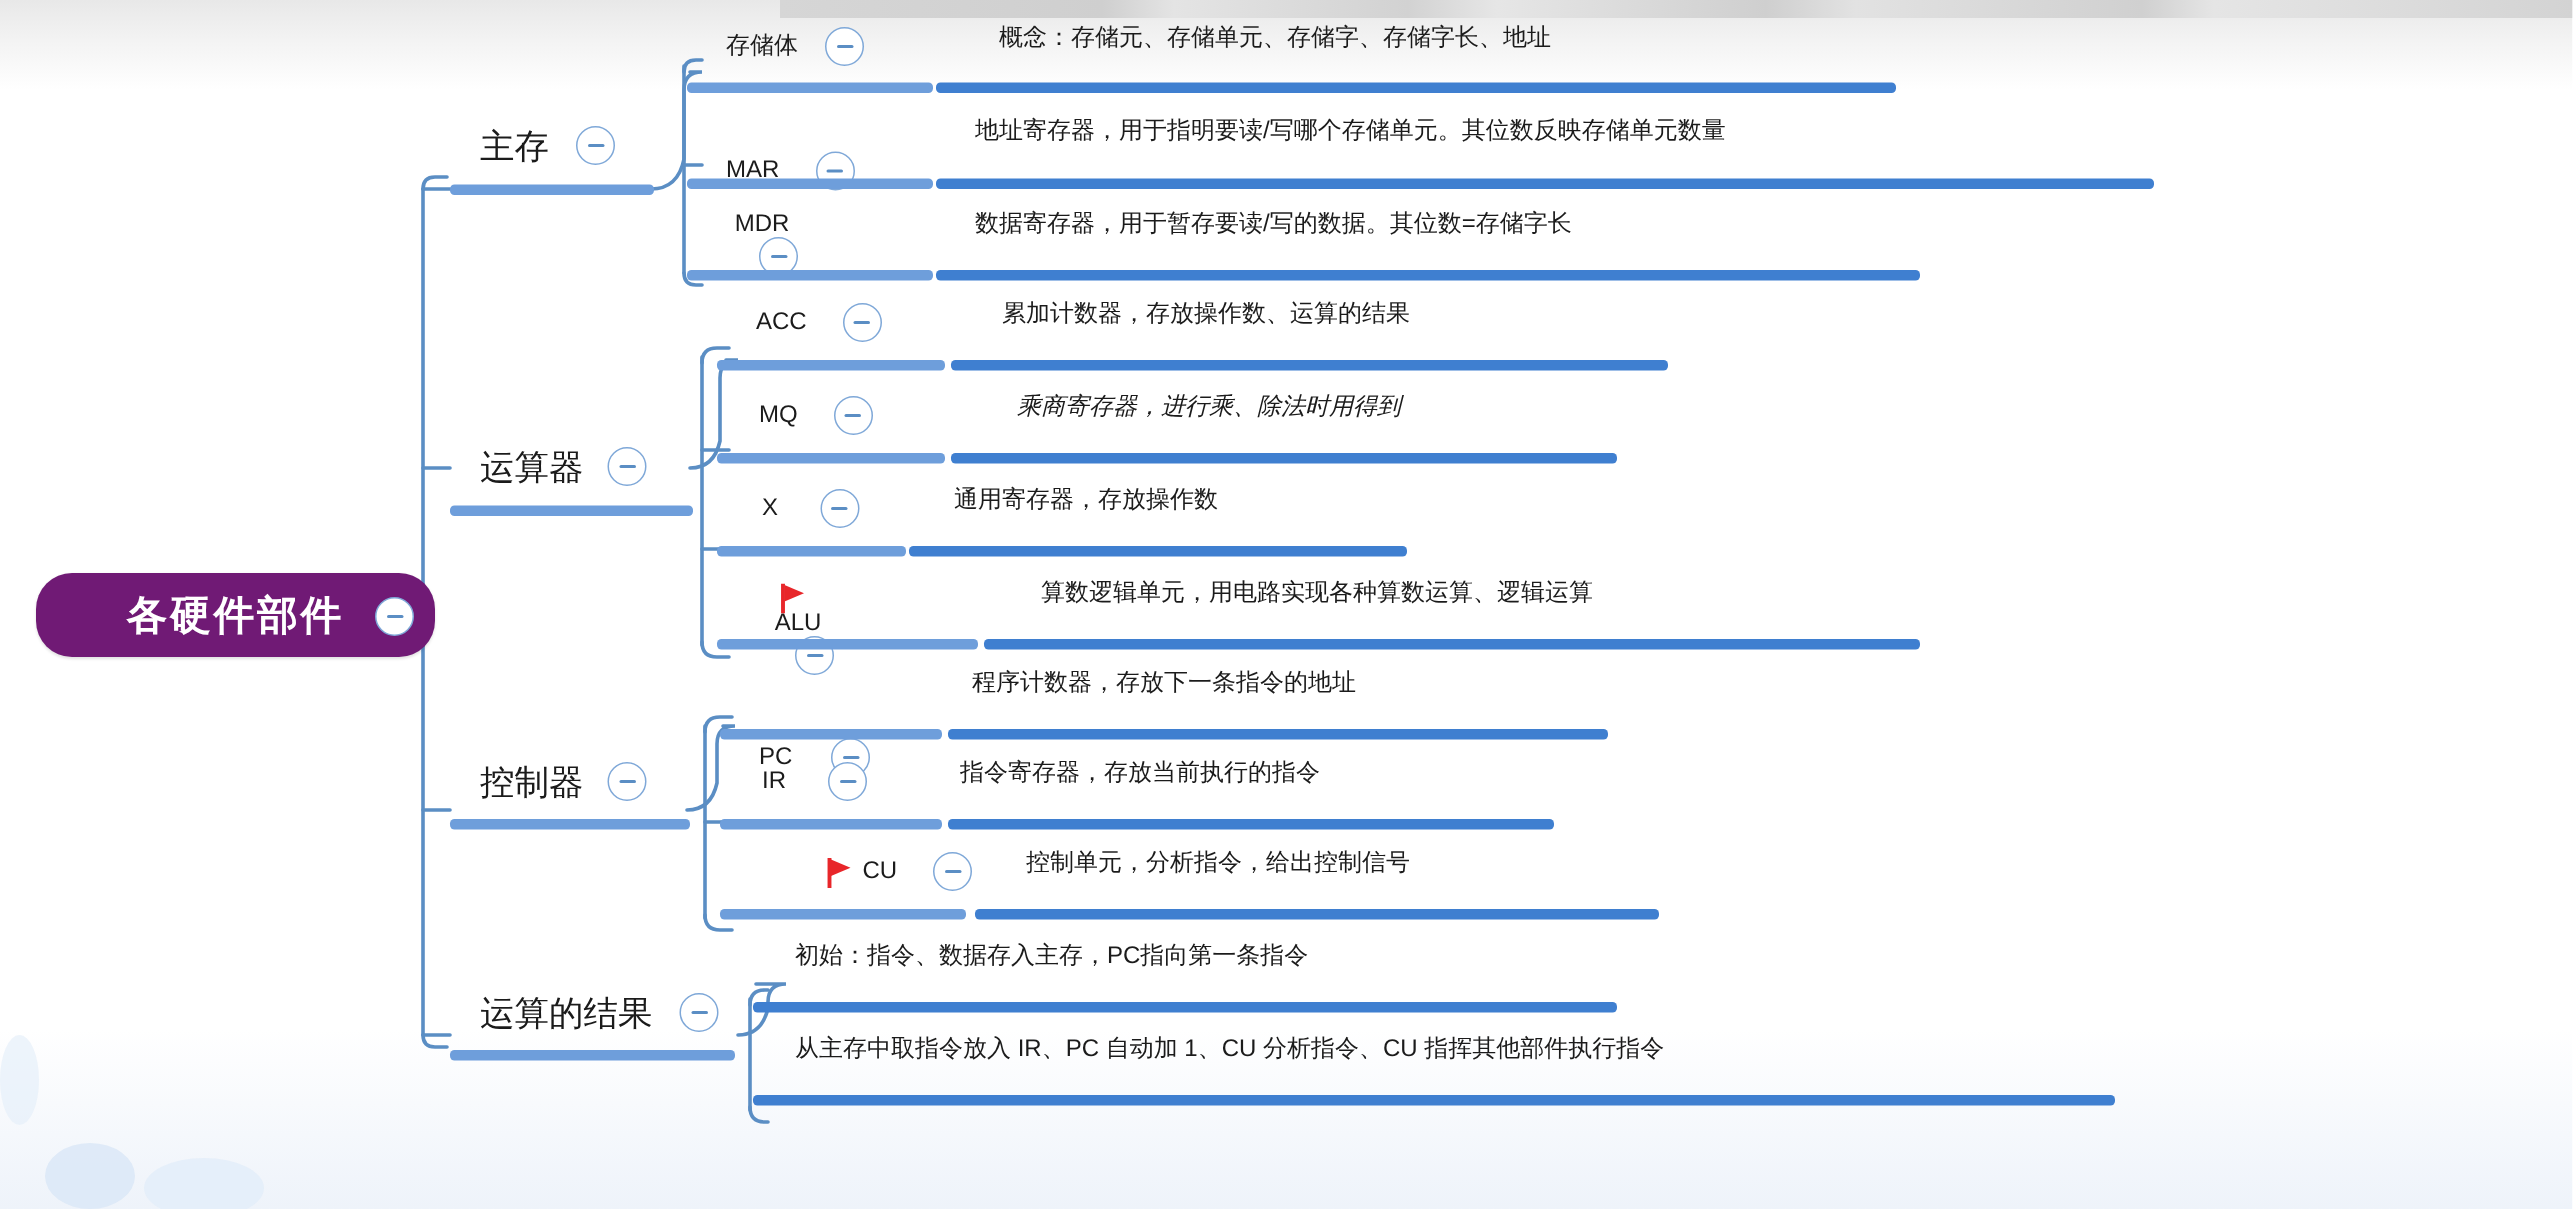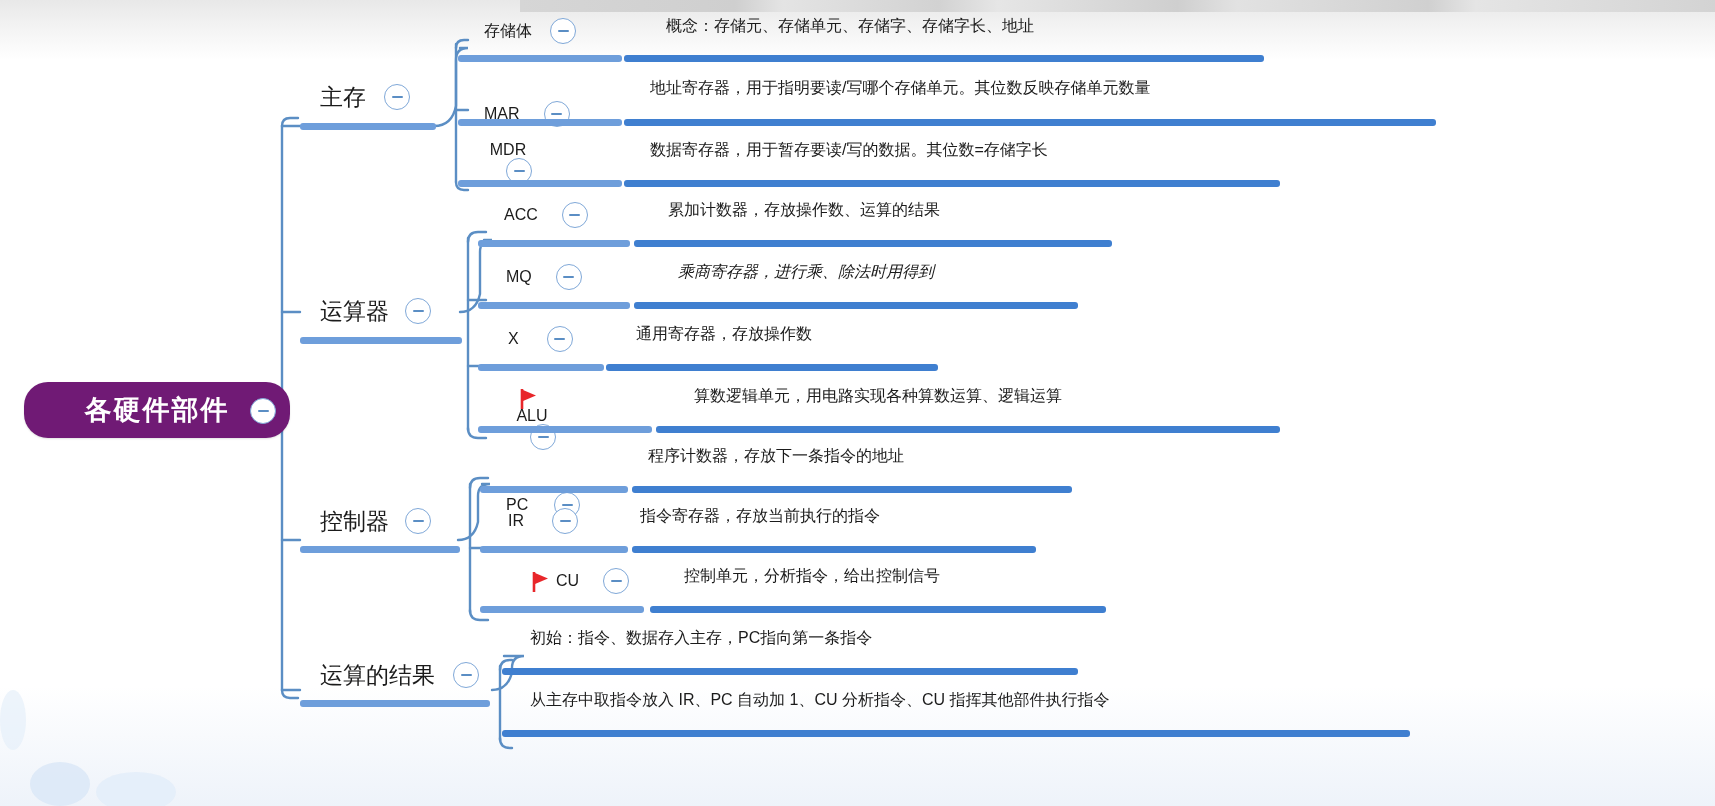--- a/index.html
+++ b/index.html
@@ -263,21 +263,21 @@
   <span class="toggle" style="margin-left:28px;">
     <i></i>
   </span>
 </div>
 <div class="bar" style="left:480px;top:546px;width:148px;"></div>
 <div class="node desc" style="left:640px;top:508px;">
   <span class="txt">指令寄存器，存放当前执行的指令</span>
 </div>
 <div class="bar dark" style="left:632px;top:546px;width:404px;"></div>
 
-<div class="node leaf-title" style="left:495px;top:568px;padding-left:37px;">
+<div class="node leaf-title" style="left:514px;top:568px;padding-left:37px;">
   <span class="flag">
     <svg viewBox="0 0 18 20" width="18" height="20" xmlns="http://www.w3.org/2000/svg">
       <path d="M2 0 L2 20" stroke="#e8262a" stroke-width="2.6" fill="none"></path>
       <path d="M3 1 L16 6.5 L3 12 Z" fill="#e8262a"></path>
     </svg>
   </span>
   <span class="txt">CU</span>
   <span class="toggle" style="margin-left:24px;">
     <i></i>
   </span>

